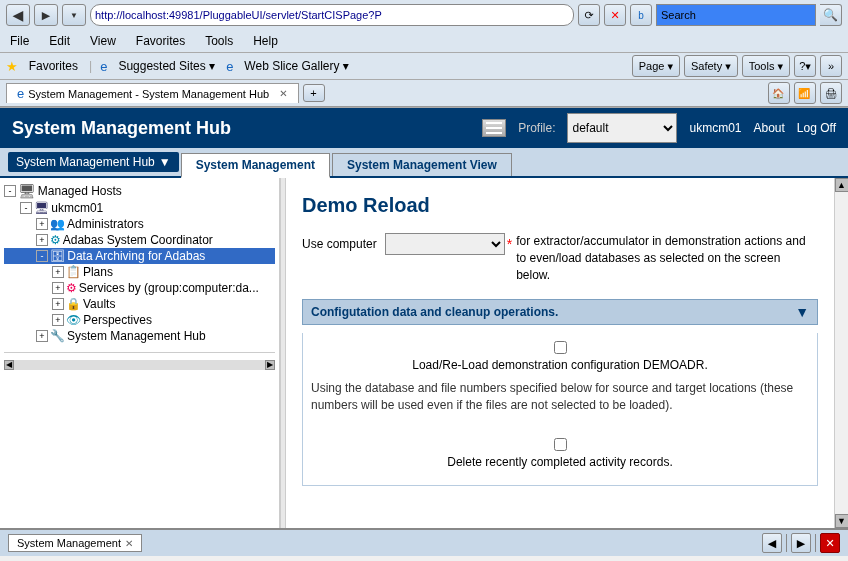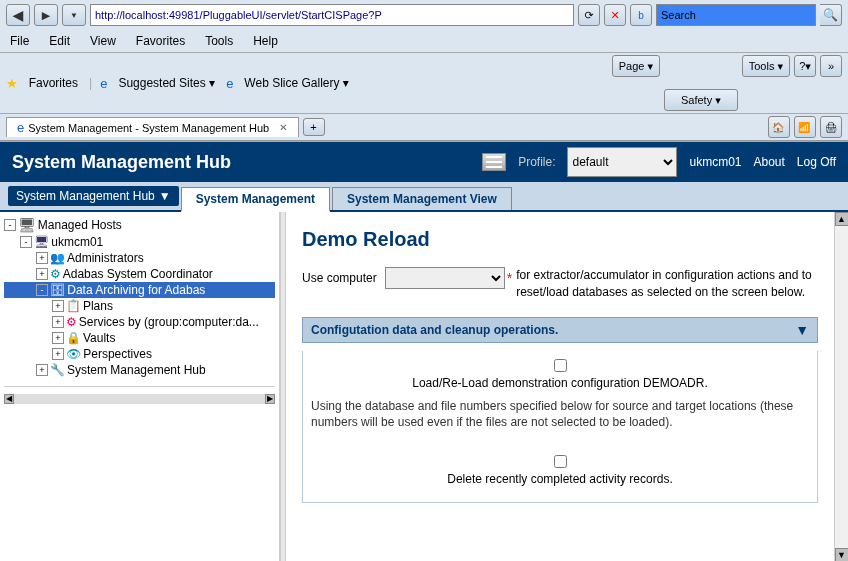--- a/index.html
+++ b/index.html
@@ -86,21 +86,21 @@
   </style>
 </head>
 <body>
 
 <div class="browser-chrome">
 
   <div class="browser-toolbar">
     <div class="nav-btn nav-btn-back">◀</div>
     <div class="nav-btn">▶</div>
     <div class="nav-btn" style="font-size:8px;">▼</div>
-    <input class="address-bar" type="text" style="color: rgb(0, 0, 139);" value="http://localhost:49981/PluggableUI/servlet/StartCISPage?P">
+    <input class="address-bar" type="text" style="color: rgb(0, 0, 139); border-radius: 10px;" value="http://localhost:49981/PluggableUI/servlet/StartCISPage?P">
     <div class="toolbar-icon">⟳</div>
     <div class="toolbar-icon" style="color:red;">✕</div>
     <div class="toolbar-icon" style="color:#1565c0; font-size:10px;">b</div>
     <input class="search-bar" type="text" value="Search" style="">
     <div class="search-btn">🔍</div>
   </div>
 
   <div class="menu-bar">
     <span class="menu-item">File</span>
     <span class="menu-item">Edit</span>
@@ -113,21 +113,21 @@
   <div class="favorites-bar">
     <span class="star-icon">★</span>
     <span class="fav-item">Favorites</span>
     <span style="color:#aaa;">|</span>
     <span class="ie-icon">e</span>
     <span class="fav-item">Suggested Sites ▾</span>
     <span class="ie-icon">e</span>
     <span class="fav-item">Web Slice Gallery ▾</span>
     <div style="margin-left:auto; display:flex; gap:4px;">
       <span class="tab-icon-btn" style="width:auto; padding:0 6px; font-size:11px;">Page ▾</span>
-      <span class="tab-icon-btn" style="width:auto; padding:0 16px; font-size:11px;margin-top:34px;">Safety ▾</span>
+      <span class="tab-icon-btn" style="width:auto; padding:0 6px; font-size:11px;">Safety ▾</span>
       <span class="tab-icon-btn" style="width:auto; padding:0 6px; font-size:11px;">Tools ▾</span>
       <span class="tab-icon-btn" style="font-size:11px;">?▾</span>
       <span class="tab-icon-btn" style="font-size:11px;">»</span>
     </div>
   </div>
 
   <div class="tab-bar">
     <div class="page-tab">
       <span class="ie-icon">e</span>
       <span>System Management - System Management Hub</span>
@@ -243,21 +243,21 @@
   <div class="content-area">
     <h1 class="content-title">Demo Reload</h1>
 
     <div class="use-computer-row">
       <span class="use-computer-label">Use computer</span>
       <div style="display:flex; align-items:flex-start; gap:4px; flex-wrap:wrap;">
         <div style="display:flex; align-items:center; gap:2px;">
           <select class="use-computer-select"></select>
           <span class="required-mark">*</span>
         </div>
-        <span class="use-computer-desc">for extractor/accumulator in configuration actions and to reset/load databases as selected on the screen below.</span>
+        <span class="use-computer-desc">for extractor/accumulator in demonstration actions and to even/load databases as selected on the screen below.</span>
       </div>
     </div>
 
     <div class="section-header">
       <span class="section-title">Configutation data and cleanup operations.</span>
       <span class="section-expand">▼</span>
     </div>
 
     <div class="section-content">
 

